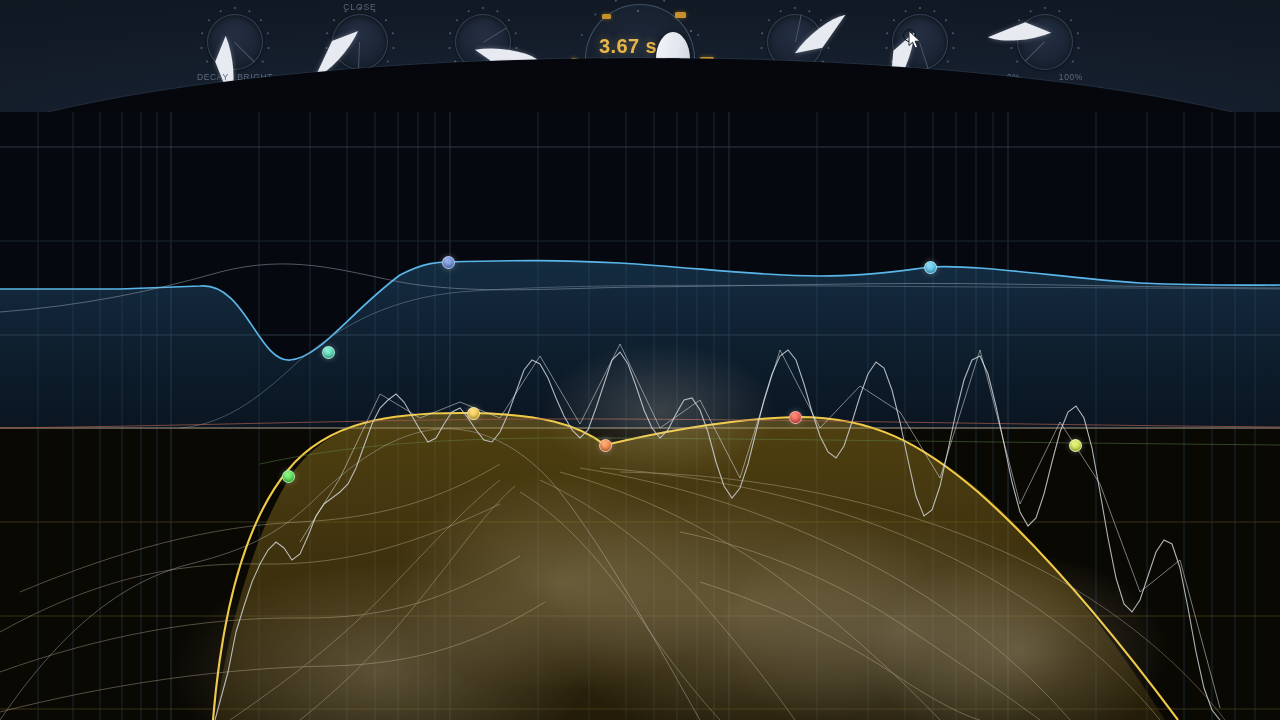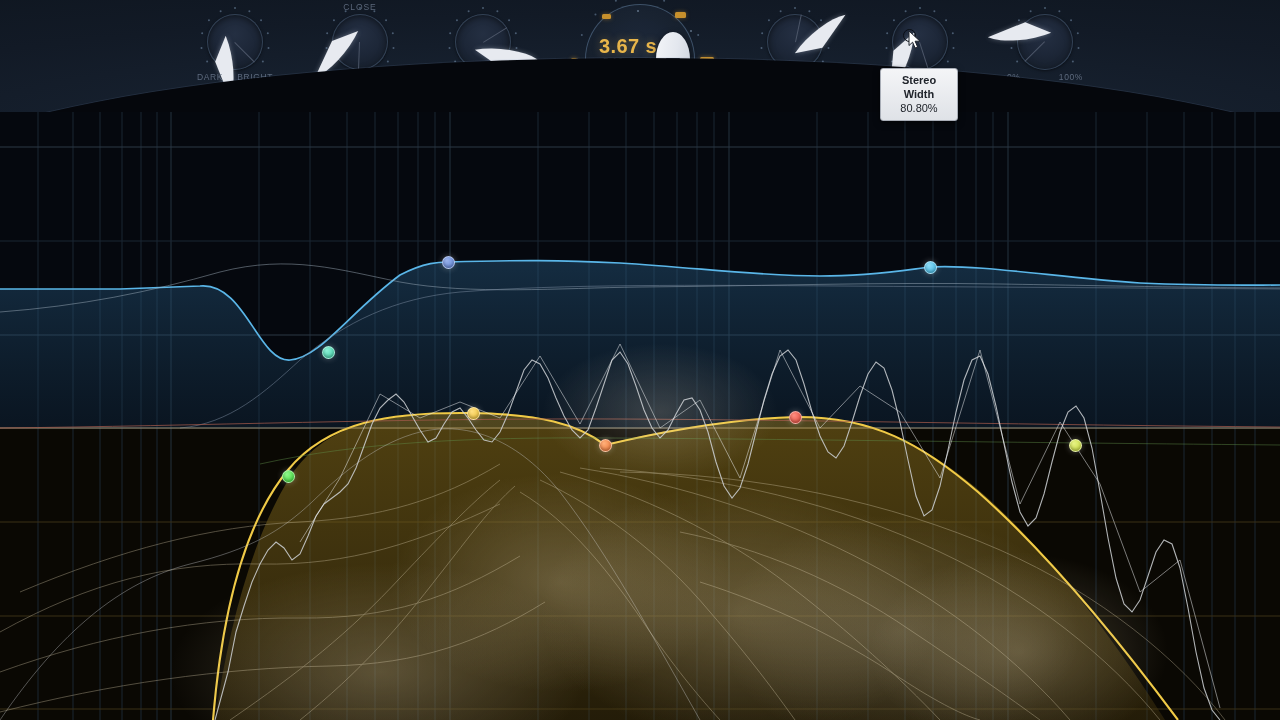--- a/index.html
+++ b/index.html
@@ -169,21 +169,21 @@
             <i style="transform: translate(32.8415px, -8.79985px);"></i>
             <i style="transform: translate(33.4835px, 5.90404px);"></i>
             <i style="transform: translate(27.8512px, 19.5016px);"></i>
           </div>
         <div class="wedge" style="transform: rotate(45deg);">
             <b></b>
             <s></s>
           </div>
       </div>
       <div class="klabels">
-        <span class="l">DARK</span>
+        <span class="l">DECAY</span>
         <span class="r">BRIGHT</span>
       </div>
       <div class="kname">
         <span>BRIGHTNESS</span>
       </div>
     </div>
 
     <div class="knobgrp" style="left:320px; top:14px; width:80px;">
       <div class="ktop">CLOSE</div>
       <div class="knob" id="k-character" style="width:56px;height:56px;">
@@ -366,24 +366,20 @@
           <svg width="9" height="11" viewBox="0 0 9 11">
             <path d="M2 4.6V3a2.5 2.5 0 015 0v1.6" fill="none" stroke="#d9b24e" stroke-width="1.2"></path>
             <rect x="0.6" y="4.4" width="7.8" height="6.2" rx="1" fill="#d9b24e"></rect>
             <circle cx="4.5" cy="7.3" r="0.9" fill="#3a2c0c"></circle>
           </svg>
         </span><span>MIX</span>
       </div>
     </div>
   </div>
 
-  <div id="tooltip">
-    <div class="t1">Stereo Width</div>
-    <div class="t2">80.80%</div>
-  </div>
 
   <div id="cursor">
     <svg width="14" height="20" viewBox="0 0 14 20">
       <path d="M1 1 L1 15.5 L4.6 12.2 L7.1 18 L9.6 16.9 L7.1 11.2 L12 11.2 Z" fill="#ffffff" stroke="#1b2029" stroke-width="1"></path>
     </svg>
   </div>
 
   <div id="eq">
 
     <div class="hdr-left">Decay Rate EQ</div>

